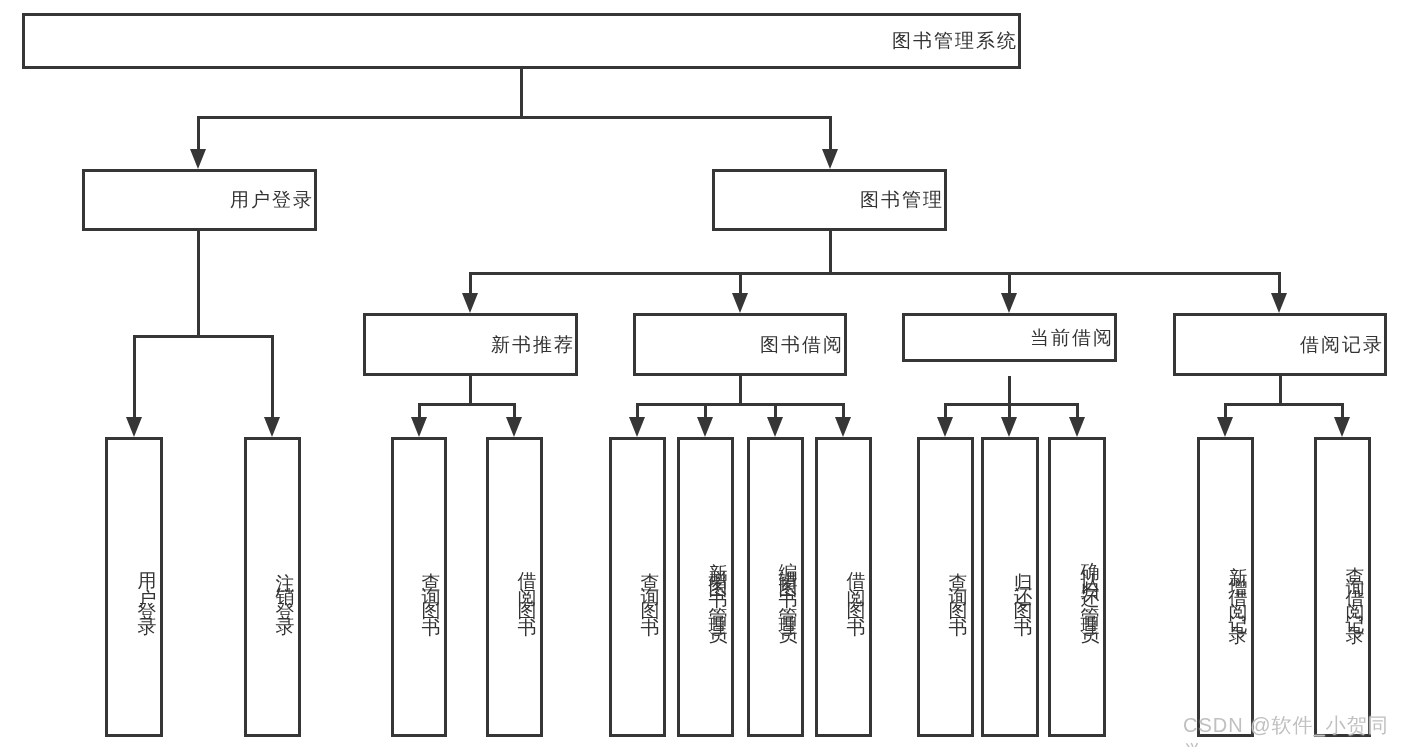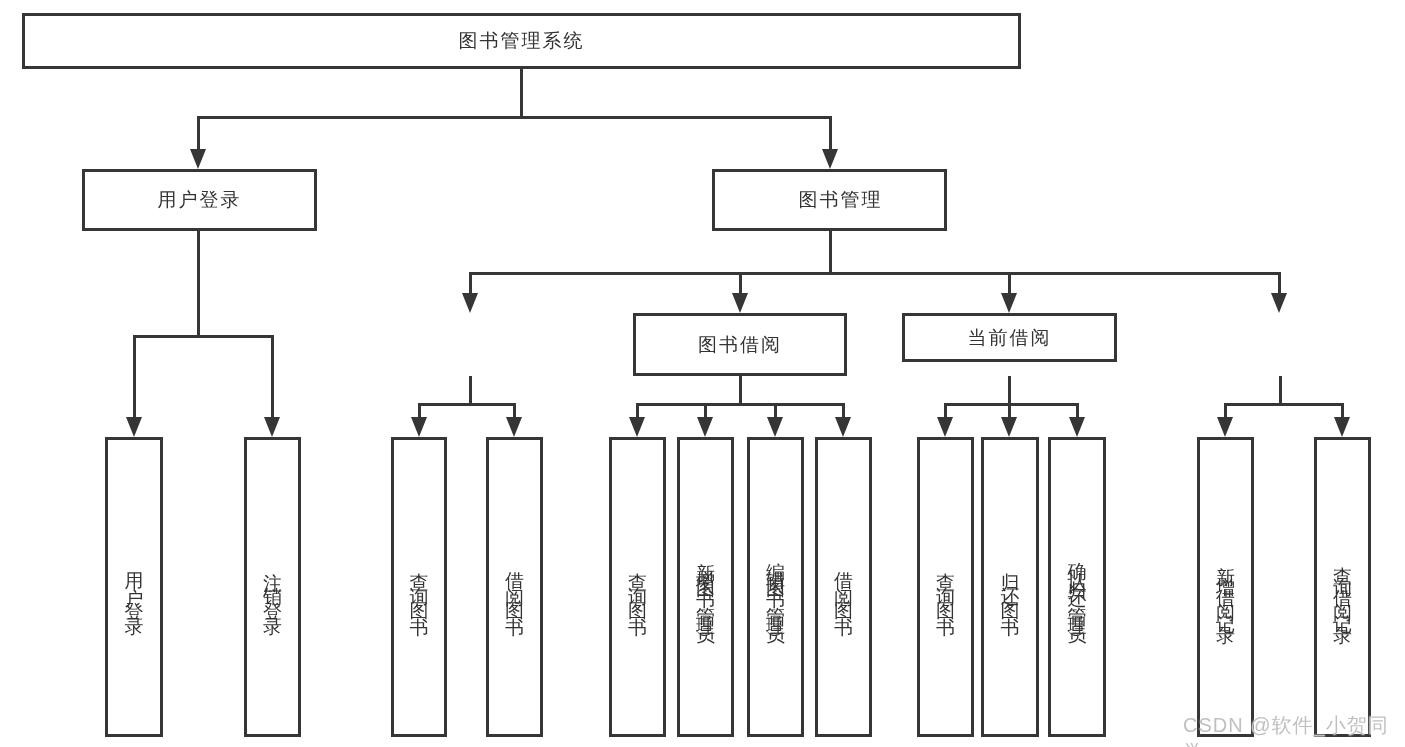--- a/index.html
+++ b/index.html
@@ -3,21 +3,21 @@
 <meta charset="utf-8">
 <style>
   html, body { margin:0; padding:0; background:#ffffff; }
   .canvas {
     position:relative; width:1405px; height:747px; background:var(--background,#ffffff);
     font-family:"Liberation Sans", sans-serif; overflow:hidden;
   }
   .box {
     position:absolute; box-sizing:border-box;
     border:3px solid var(--line,#363636); background:#ffffff;
-    display:flex; align-items:center; justify-content:center;
+    display:flex; align-items:center; justify-content:flex-end;
     color:var(--text,#333333);
   }
   .h-box { font-size:19px; letter-spacing:2px; }
   .v-box span {
     writing-mode:vertical-rl; text-orientation:mixed;
     font-size:19px; letter-spacing:15px; white-space:nowrap;
   }
   .v-box.s6 span { letter-spacing:12px; }
   .v-box.s9 span { letter-spacing:9px; }
   .vl { position:absolute; width:3px; background:var(--line,#363636); }
@@ -42,25 +42,31 @@
     <span>图书管理系统</span>
   </div>
 
   <div class="box h-box" style="left:82px;top:169px;width:235px;height:62px;">
     <span>用户登录</span>
   </div>
   <div class="box h-box" style="left:712px;top:169px;width:235px;height:62px;padding-left:22px;">
     <span>图书管理</span>
   </div>
 
+  <div class="box h-box" style="left:363px;top:313px;width:215px;height:63px;">
+    <span>新书推荐</span>
+  </div>
   <div class="box h-box" style="left:633px;top:313px;width:214px;height:63px;">
     <span>图书借阅</span>
   </div>
   <div class="box h-box" style="left:902px;top:313px;width:215px;height:49px;">
     <span>当前借阅</span>
+  </div>
+  <div class="box h-box" style="left:1173px;top:313px;width:214px;height:63px;">
+    <span>借阅记录</span>
   </div>
 
   <div class="box v-box" style="left:105px;top:437px;width:58px;height:300px;">
     <span>用户登录</span>
   </div>
   <div class="box v-box" style="left:244px;top:437px;width:57px;height:300px;">
     <span>注销登录</span>
   </div>
   <div class="box v-box" style="left:391px;top:437px;width:56px;height:300px;">
     <span>查询图书</span>

